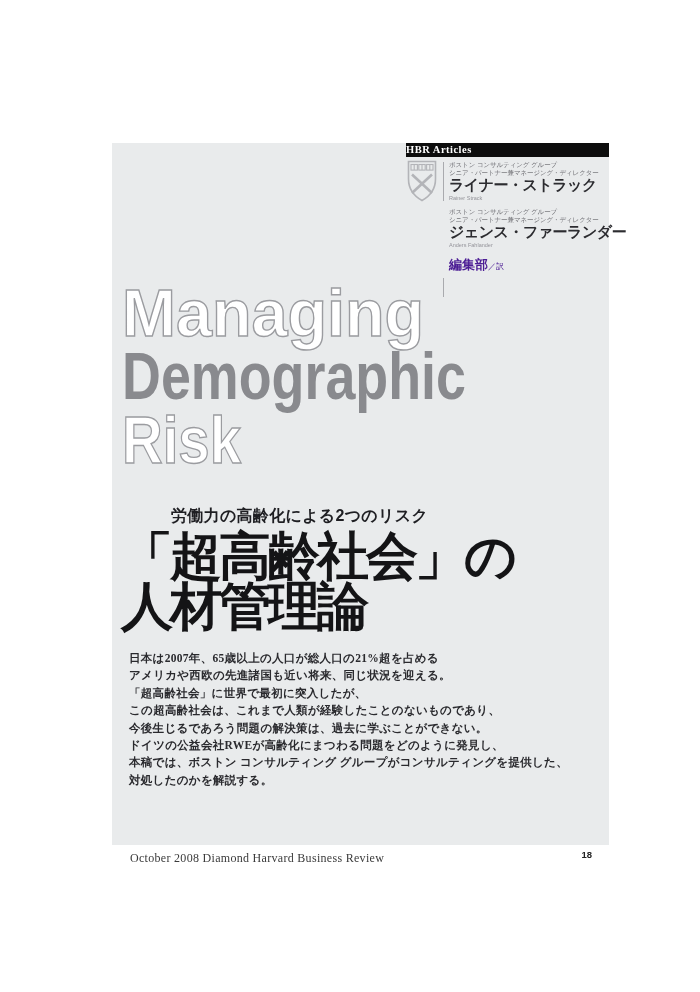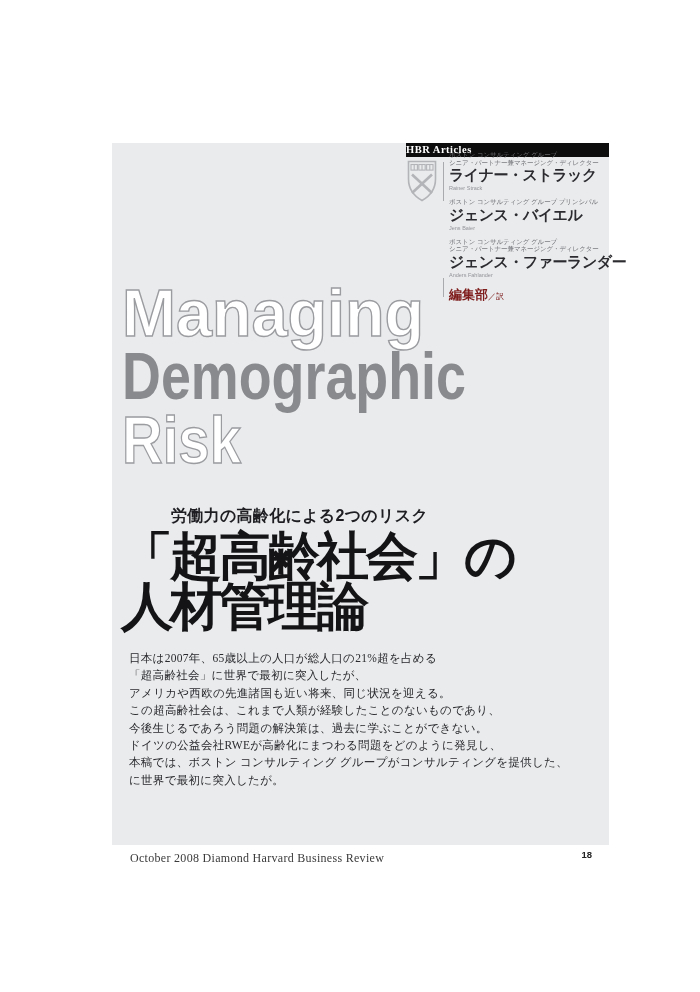--- a/index.html
+++ b/index.html
@@ -20,32 +20,32 @@
     text-align:left; line-height:14px; font-size:10.5px;
     font-family:"Liberation Serif", serif; font-weight:bold;
     letter-spacing:0.5px; 
   }
   
   .crest { position:absolute; left:295px; top:17px; width:30px; height:42px; }
   .vrule { position:absolute; width:1px; background:#a9aaae; left:331px; }
   .vrule.r1 { top:19px; height:39px; }
   .vrule.r2 { top:135px; height:19px; }
   
-  .authors { position:absolute; left:337px; top:8px; width:158px; }
+  .authors { position:absolute; left:337px; top:18px; width:158px; }
   .aff {
     font-size:6.5px; line-height:7.6px; color:#6f6f74; letter-spacing:-0.1px;
     font-family:"Liberation Sans", sans-serif;
   }
   .name {
     font-size:15px; line-height:17px; color:#2c2c30; letter-spacing:-0.5px;
     font-family:"Liberation Serif","DejaVu Serif", serif; font-weight:600;
     margin-top:1px; white-space:nowrap;
   }
   .name-en { font-size:5.5px; line-height:7px; color:#94949a; margin-top:1px; margin-bottom:6px; }
-  .translator { margin-top:5px; color:#7f1d1d; font-family:"Liberation Serif","DejaVu Serif", serif; }
+  .translator { margin-top:5px; color:#4c1d95; font-family:"Liberation Serif","DejaVu Serif", serif; }
   .translator .t-main { font-size:13px; font-weight:600; }
   .translator .t-suffix { font-size:8px; }
   
   .title-en { position:absolute; left:120px; top:280px; }
   .title-en text {
     font-family:"Liberation Sans", sans-serif; font-weight:bold; font-size:66px;
   }
   .title-en .outline { fill:#ffffff; stroke:#9b9ca0; stroke-width:1.4px; }
   .title-en .solid   { fill:#898a8e; stroke:none; }
   
@@ -57,21 +57,21 @@
   }
   .jp-title {
     position:absolute; left:121px; top:532px;
     font-family:"Liberation Serif","DejaVu Serif", serif; font-weight:800;
     font-size:52px; line-height:50px; letter-spacing:-3px; color:#141416;
     white-space:nowrap;
   }
   
   .lead {
     position:absolute; left:129px; top:650px; width:340px;
-    font-family:"Liberation Serif","DejaVu Serif", serif; font-weight:400;
+    font-family:"Liberation Serif","DejaVu Serif", serif; font-weight:700;
     font-size:11.5px; line-height:17.4px; letter-spacing:0.3px; color:#2a2a2e;
     white-space:nowrap;
   }
   
   .footer-issue {
     position:absolute; left:130px; top:851px;
     font-family:"Liberation Serif", serif; font-size:12px; color:#3a3a3a;
     letter-spacing:0.3px;
   }
   .footer-page {
@@ -112,25 +112,20 @@
     <div class="vrule r2"></div>
 
     <div class="authors">
       <div>
         <div class="aff">ボストン コンサルティング グループ</div>
         <div class="aff">シニア・パートナー兼マネージング・ディレクター</div>
         <div class="name">ライナー・ストラック</div>
         <div class="name-en">Rainer Strack</div>
       </div>
       <div>
-        <div class="aff">ボストン コンサルティング グループ プリンシパル</div>
-        <div class="name">ジェンス・バイエル</div>
-        <div class="name-en">Jens Baier</div>
-      </div>
-      <div>
         <div class="aff">ボストン コンサルティング グループ</div>
         <div class="aff">シニア・パートナー兼マネージング・ディレクター</div>
         <div class="name">ジェンス・ファーランダー</div>
         <div class="name-en">Anders Fahlander</div>
       </div>
       <div class="translator">
         <span class="t-main">編集部</span><span class="t-suffix">／訳</span>
       </div>
     </div>
 
@@ -144,25 +139,25 @@
 
   <div class="kicker">労働力の高齢化による2つのリスク</div>
 
   <div class="jp-title">
     <div>「超高齢社会」の</div>
     <div>人材管理論</div>
   </div>
 
   <div class="lead">
     <div>日本は2007年、65歳以上の人口が総人口の21%超を占める</div>
+    <div>アメリカや西欧の先進諸国も近い将来、同じ状況を迎える。</div>
     <div>「超高齢社会」に世界で最初に突入したが、</div>
-    <div>アメリカや西欧の先進諸国も近い将来、同じ状況を迎える。</div>
     <div>この超高齢社会は、これまで人類が経験したことのないものであり、</div>
     <div>今後生じるであろう問題の解決策は、過去に学ぶことができない。</div>
     <div>ドイツの公益会社RWEが高齢化にまつわる問題をどのように発見し、</div>
     <div>本稿では、ボストン コンサルティング グループがコンサルティングを提供した、</div>
-    <div>に世界で最初に突入したが。</div>
+    <div>対処したのかを解説する。</div>
   </div>
 
   <div class="footer-issue">October 2008  Diamond Harvard Business Review</div>
   <div class="footer-page">18</div>
 
 </div>
 
 </body></html>

